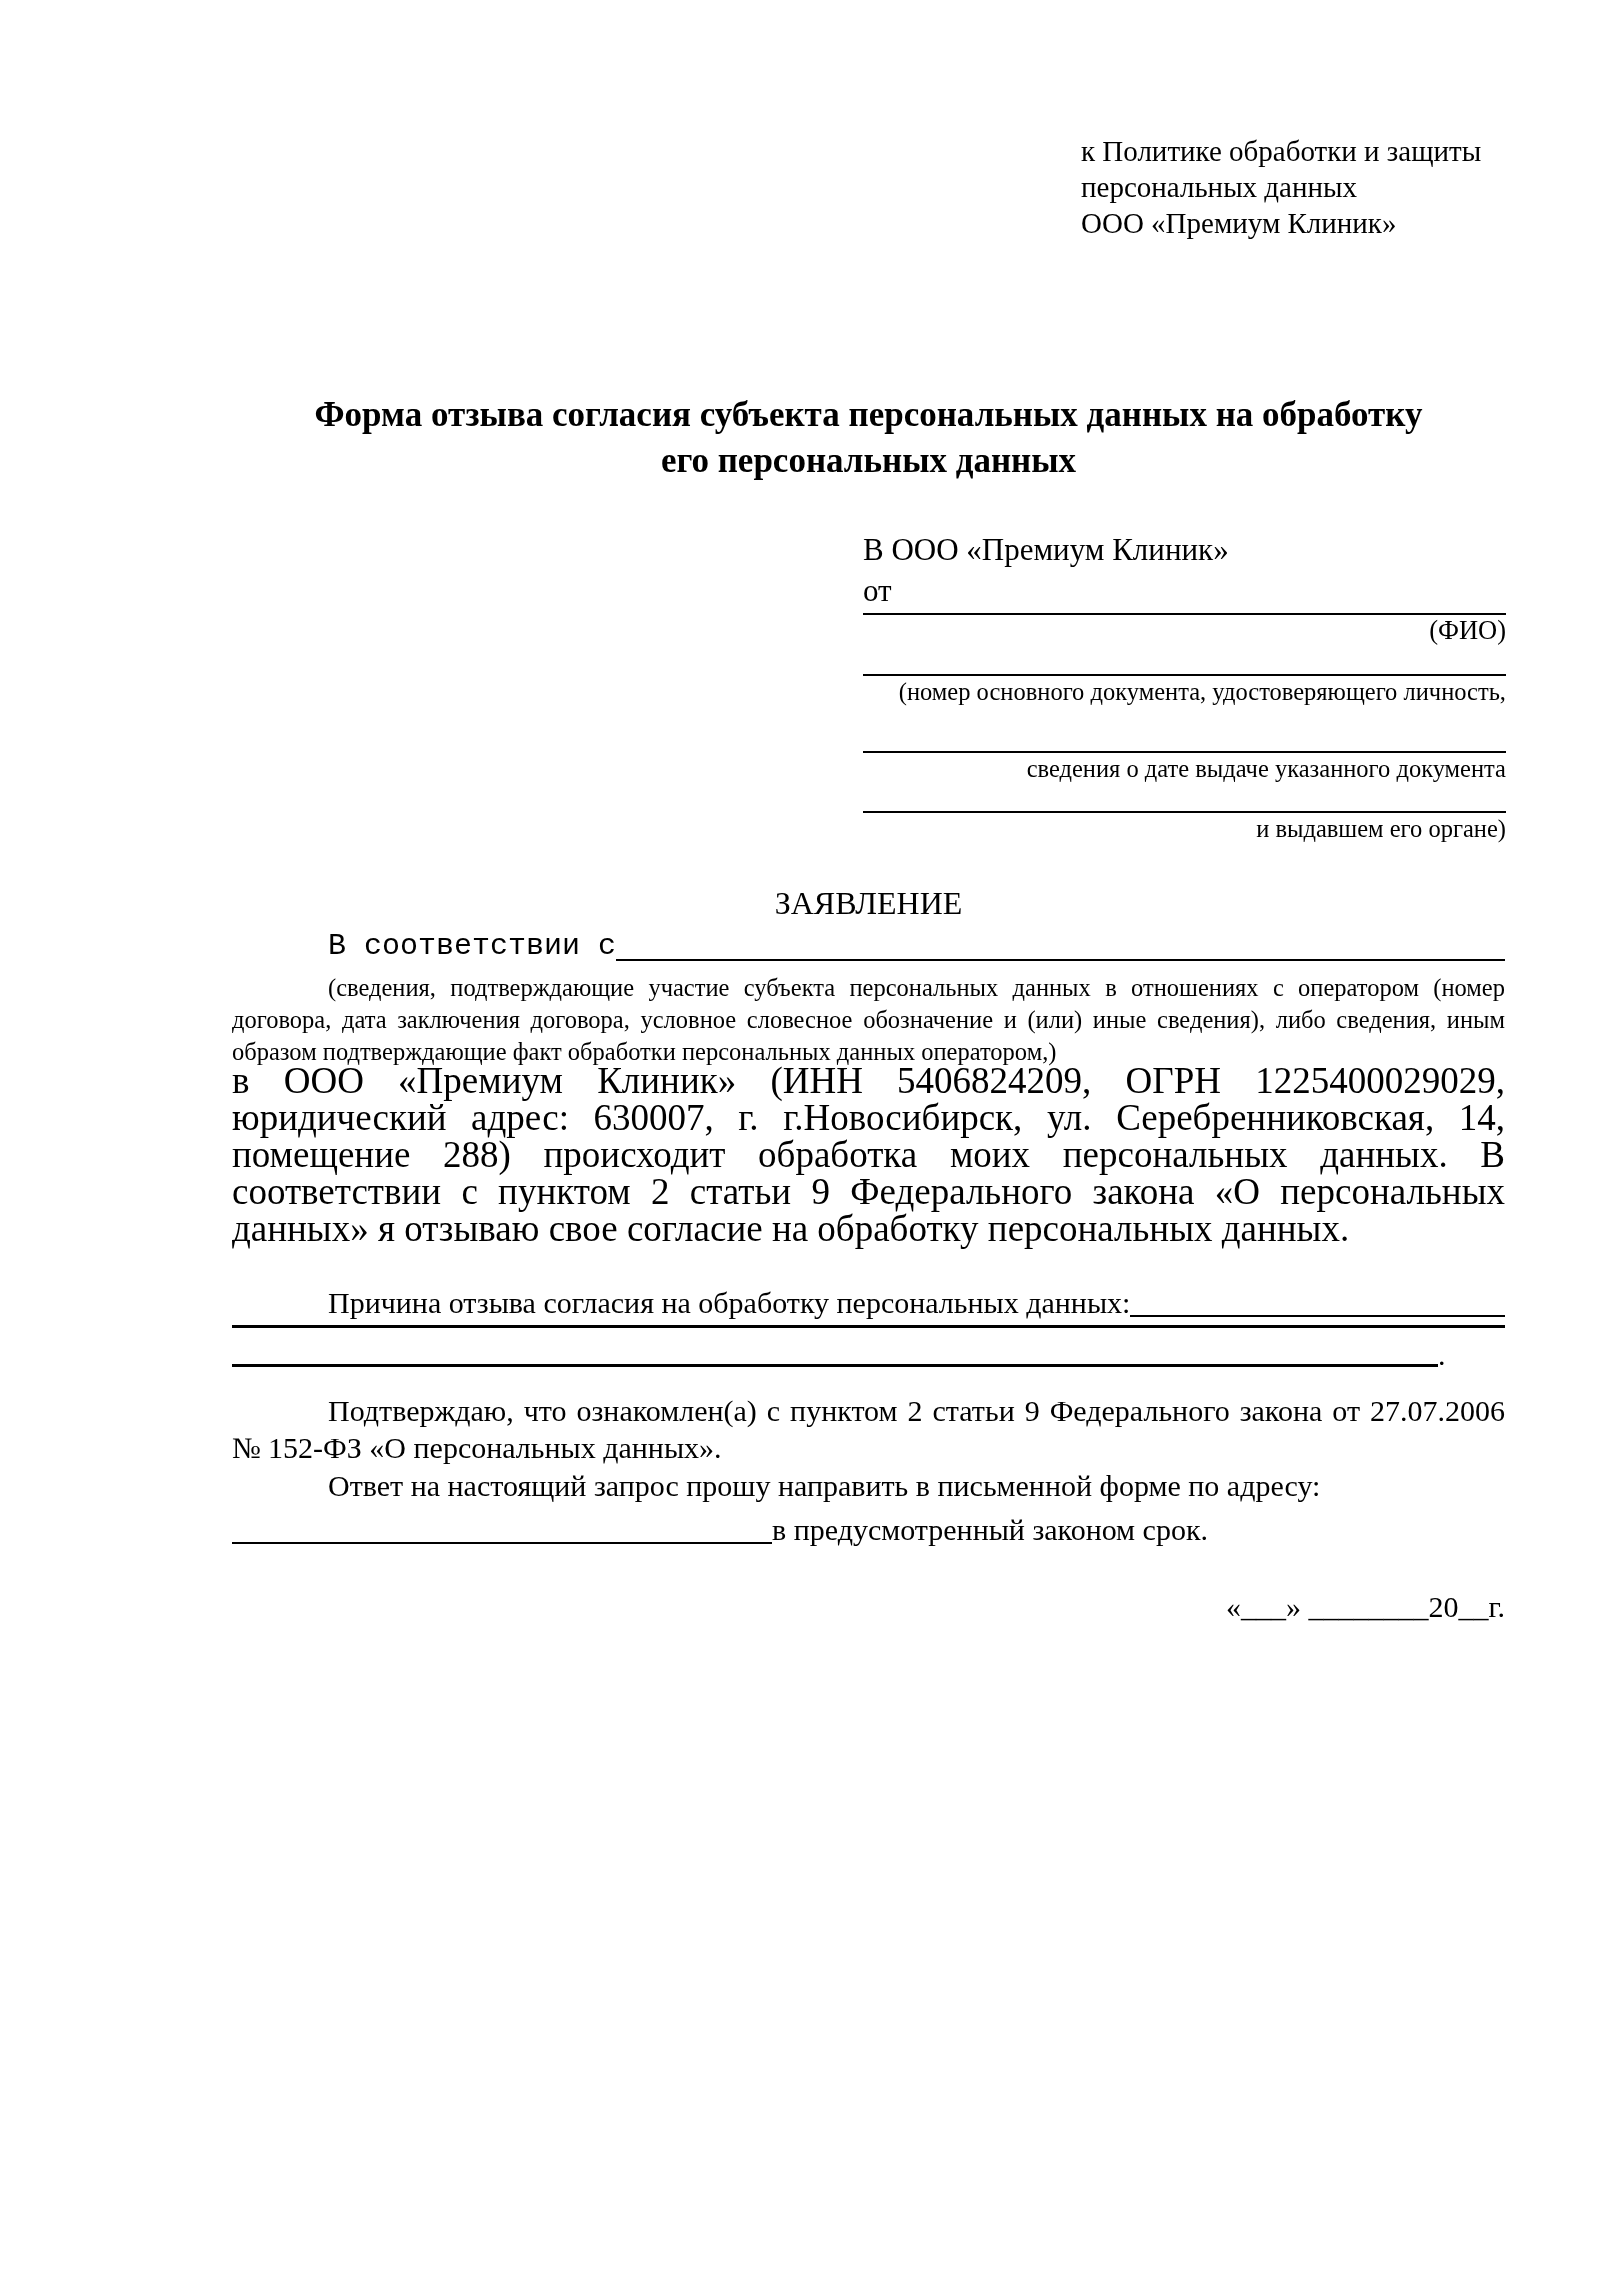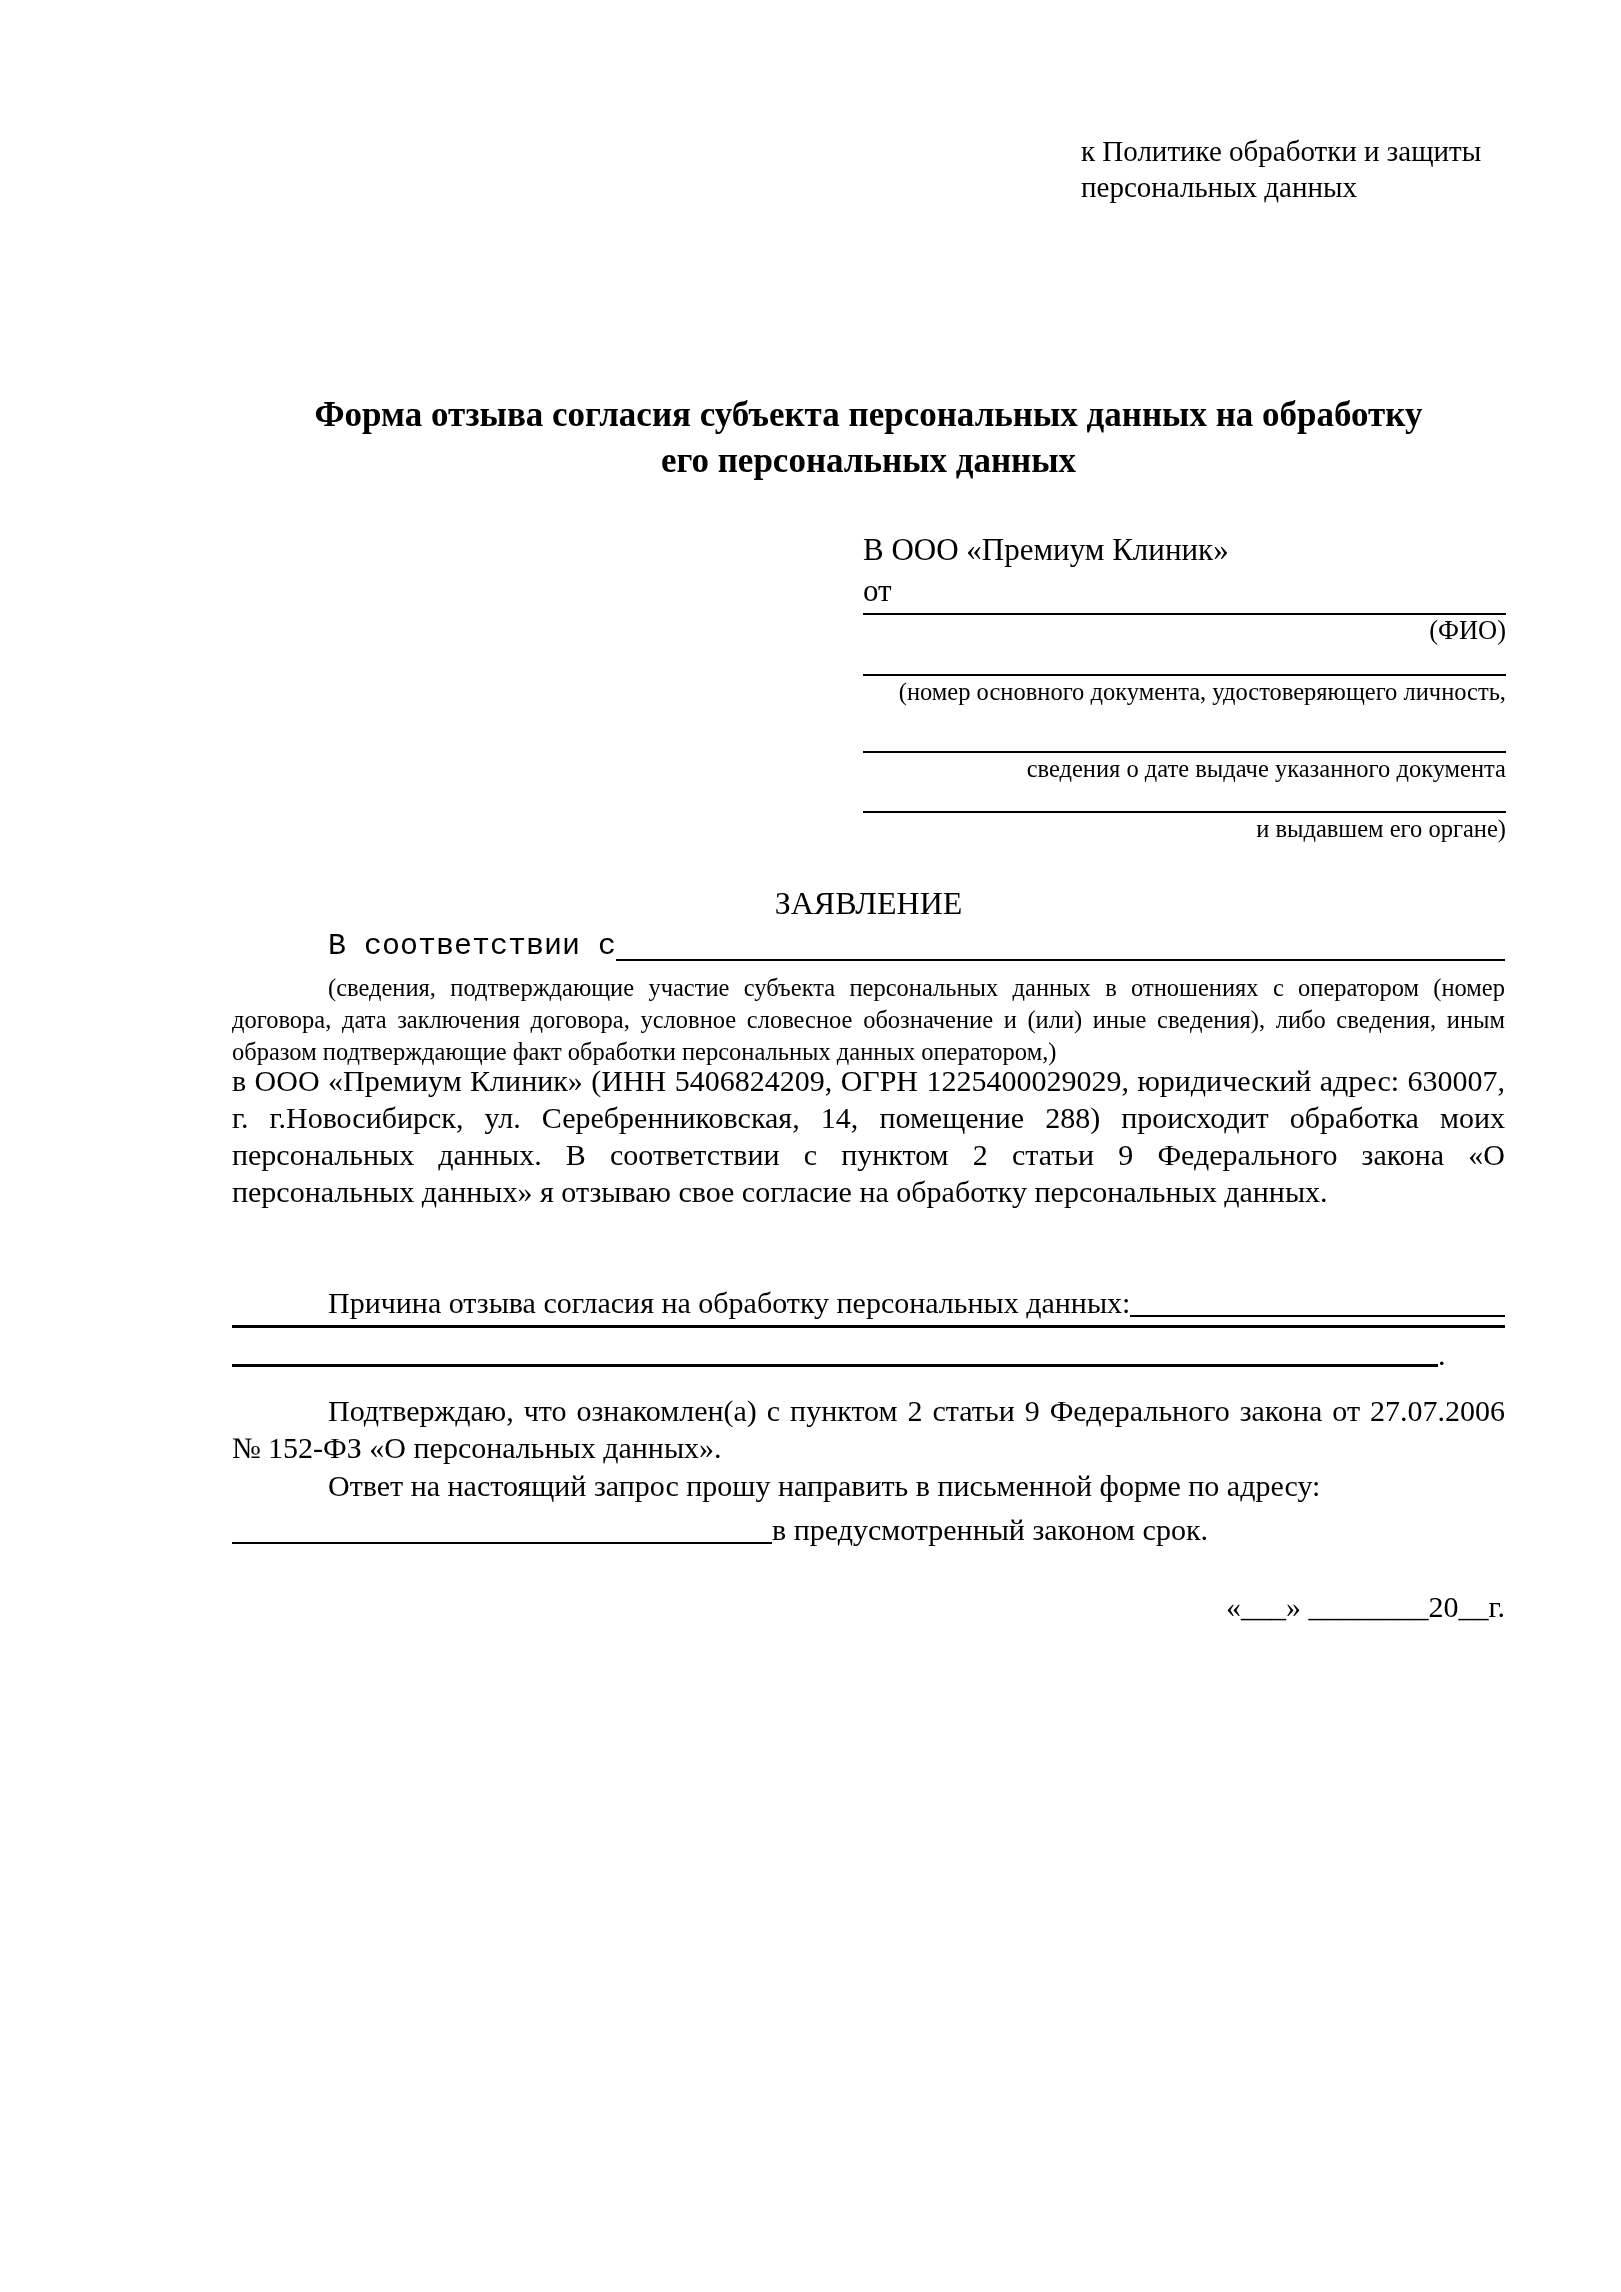--- a/index.html
+++ b/index.html
@@ -32,21 +32,21 @@
   .rule.r3 { margin-top: 44px; }
   .rule.r4 { margin-top: 26.5px; }
 
   
   .statement-heading { left: 232px; top: 885px; width: 1273px; text-align: center; font-size: 32px; }
   .line-row { display: flex; align-items: flex-end; }
   .fill-line { flex: 1; border-bottom: 2.9px solid #000; margin-bottom: 4.9px; height: 0; }
   .intro { left: 232px; top: 927px; width: 1273px; font-size: 30px; line-height: 39px; font-family: Liberation Mono, monospace; }
   .intro .prefix { padding-left: 96px; white-space: nowrap; }
   .fine-print { left: 232px; top: 972px; width: 1273px; font-size: 24.5px; line-height: 32px; text-align: justify; text-indent: 96px; }
-  .body-para { left: 232px; top: 1062px; width: 1273px; font-size: 30px; line-height: 37px; text-align: justify; }
+  .body-para { left: 232px; top: 1062px; width: 1273px; font-size: 37px; line-height: 37px; text-align: justify; }
   .reason { left: 232px; top: 1235px; width: 1273px; font-size: 30px; line-height: 39px; }
   .reason .prefix { padding-left: 96px; white-space: nowrap; margin-top: 48px; }
   .blank-a { left: 232px; top: 1286px; width: 1273px; height: 39px; border-bottom: 3.9px solid #000; }
   .blank-b { left: 232px; top: 1333px; width: 1273px; height: 39px; font-size: 30px; display: flex; align-items: flex-end; }
   .blank-b .seg { width: 1206px; border-bottom: 3.9px solid #000; height: 0; margin-bottom: 4.9px; }
   .confirm { left: 232px; top: 1392px; width: 1273px; font-size: 30px; line-height: 37px; text-align: justify; text-indent: 96px; }
   .response-1 { left: 232px; top: 1467px; width: 1273px; font-size: 30px; line-height: 37px; text-align: justify; text-indent: 96px; }
   .response-2 { left: 232px; top: 1509px; width: 1273px; font-size: 30px; line-height: 41px; display: flex; align-items: flex-end; }
   .response-2 .seg { width: 540px; border-bottom: 2.9px solid #000; height: 0; margin-bottom: 5.9px; }
 
@@ -57,20 +57,21 @@
   .nowrap { white-space: nowrap; }
 </style>
 </head>
 <body>
 
 <div class="page">
 
   <div class="abs header-note">
     <div>к Политике обработки и защиты</div>
     <div>персональных данных</div>
+    <div>ООО «Премиум Клиник»</div>
   </div>
 
   <div class="abs doc-title">
     <div>Форма отзыва согласия субъекта персональных данных на обработку</div>
     <div>его персональных данных</div>
   </div>
 
   <div class="abs addressee">
     <div>В ООО «Премиум Клиник»</div>
     <div class="addr-from">от</div>

